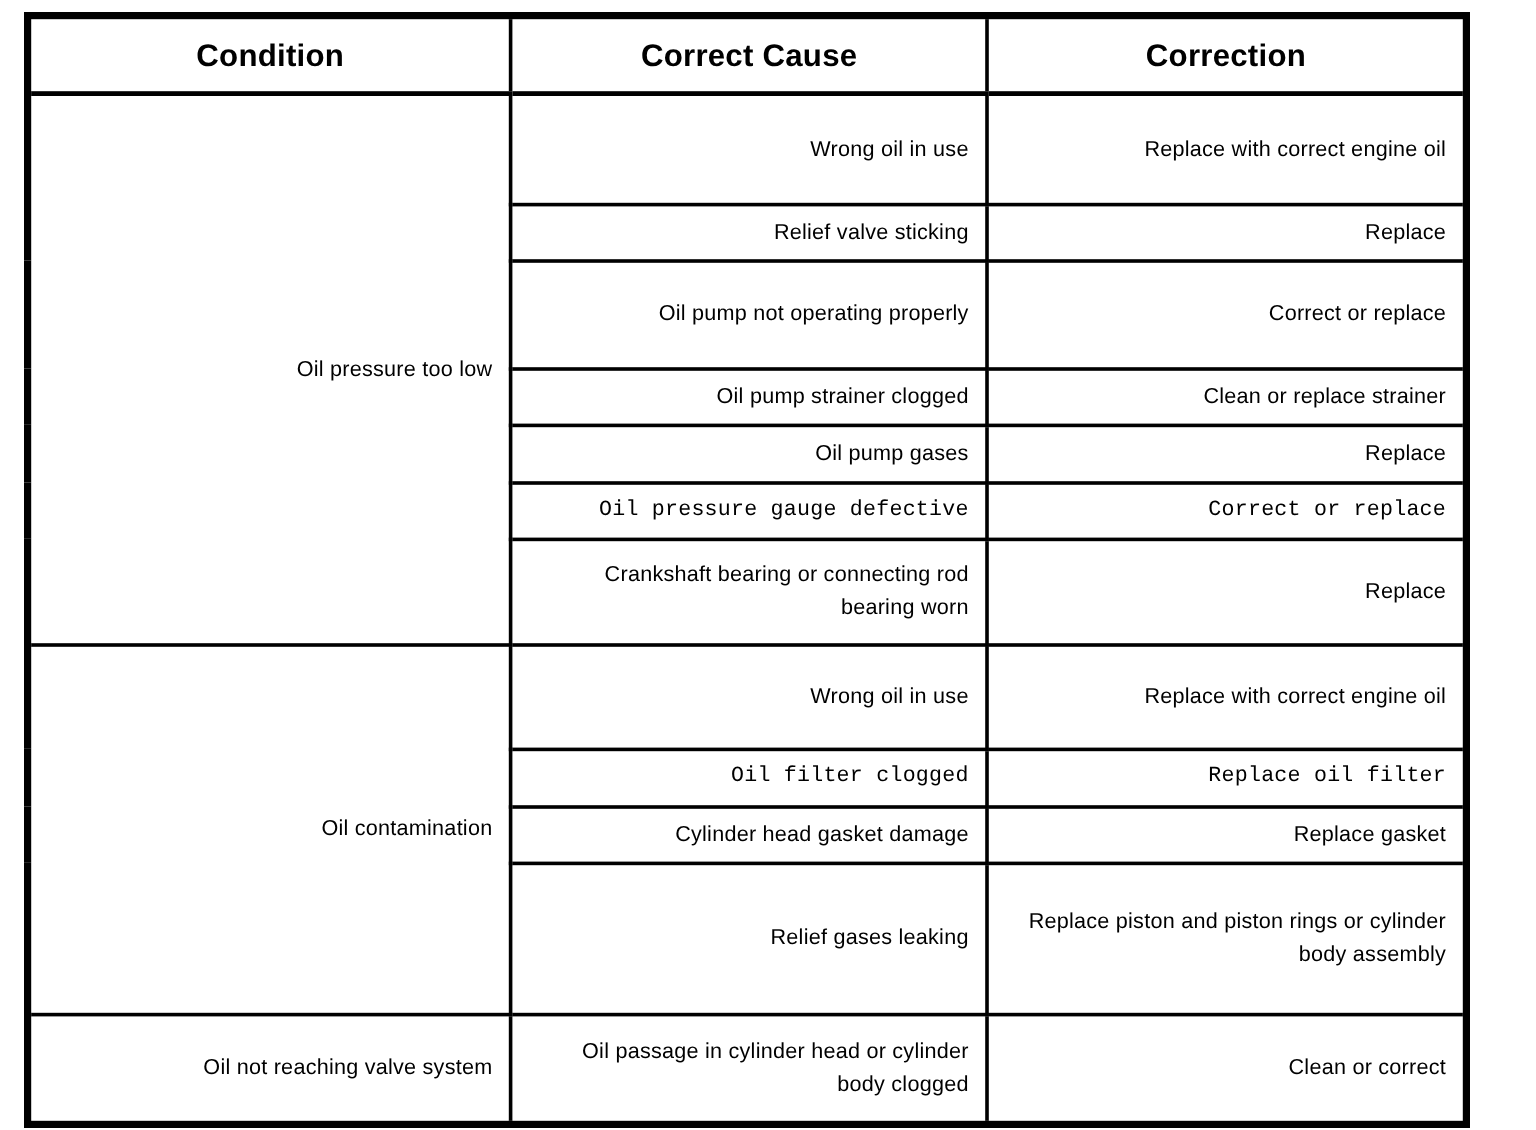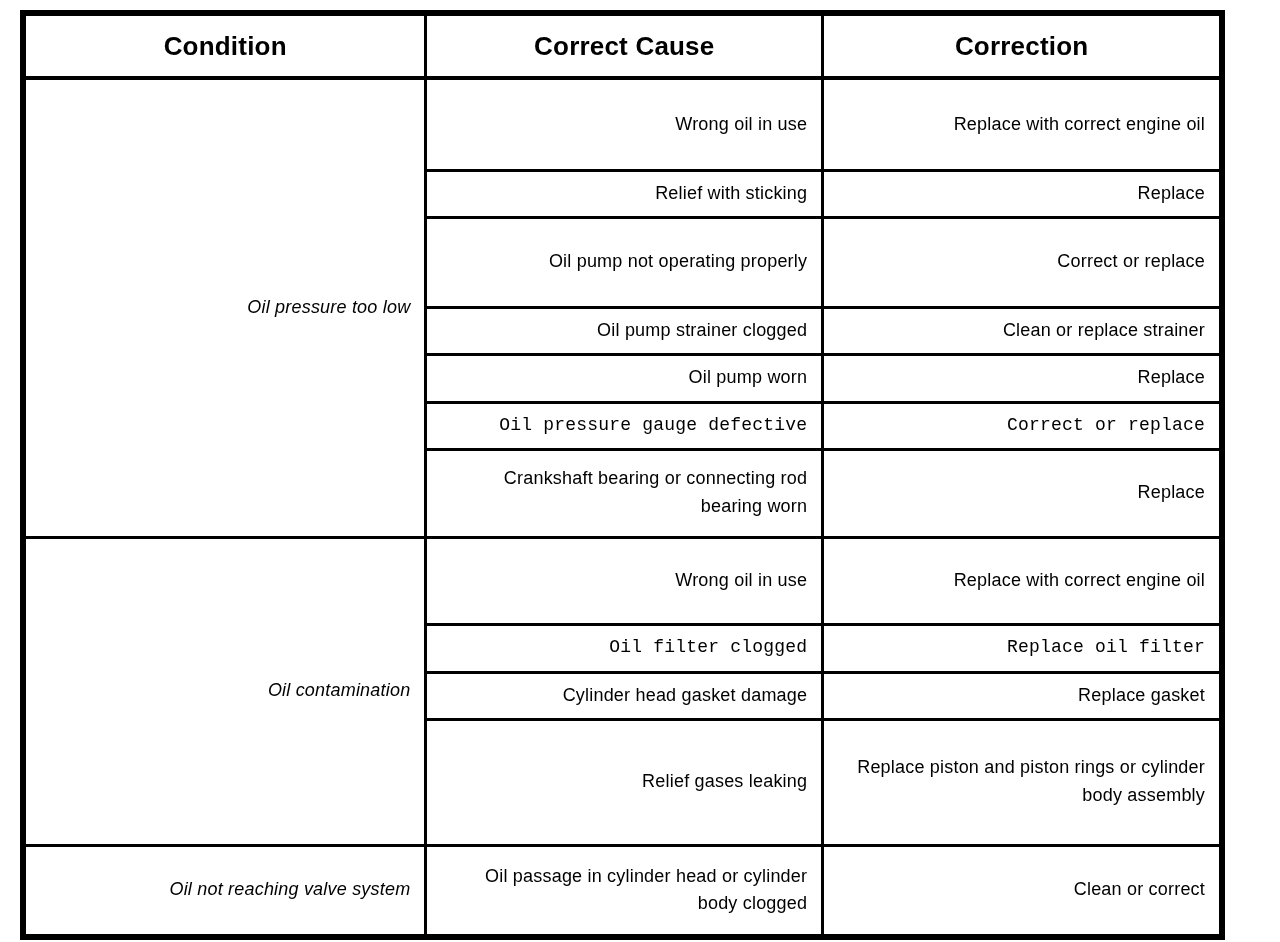--- a/index.html
+++ b/index.html
@@ -49,21 +49,21 @@
     border: 6px solid #000000;
   }
   table.trouble-table thead th {
     font-weight: bold;
     font-size: 26px;
     text-align: center;
     padding: 10px 8px;
     border-bottom: 4px solid #000000;
   }
   tr.h-header { height: 57px; }
-  .condition-cell { vertical-align: middle; font-style: italic; }
+  .condition-cell { vertical-align: middle; }
 </style>
 </head>
 <body>
 
 <div class="page">
   <div class="table-wrap">
     <table class="trouble-table">
       <colgroup>
         <col class="c-condition">
         <col class="c-cause">
@@ -76,33 +76,33 @@
             <th>Correction</th>
           </tr>
       </thead>
       <tbody id="table-body">
           <tr style="height: 92px;">
             <td class="condition-cell" rowspan="7">Oil pressure too low</td>
             <td>Wrong oil in use</td>
             <td>Replace with correct engine oil</td>
           </tr>
           <tr style="height: 47px;">
-            <td>Relief with sticking</td>
+            <td>Relief valve sticking</td>
             <td>Replace</td>
           </tr>
           <tr style="height: 90px;">
             <td>Oil pump not operating properly</td>
             <td>Correct or replace</td>
           </tr>
           <tr style="height: 45px;">
             <td>Oil pump strainer clogged</td>
             <td>Clean or replace strainer</td>
           </tr>
           <tr style="height: 48px;">
-            <td>Oil pump worn</td>
+            <td>Oil pump gases</td>
             <td>Replace</td>
           </tr>
           <tr style="height: 47px; font-family: Liberation Mono, monospace;">
             <td>Oil pressure gauge defective</td>
             <td>Correct or replace</td>
           </tr>
           <tr style="height: 88px;">
             <td>Crankshaft bearing or connecting rod bearing worn</td>
             <td>Replace</td>
           </tr>

